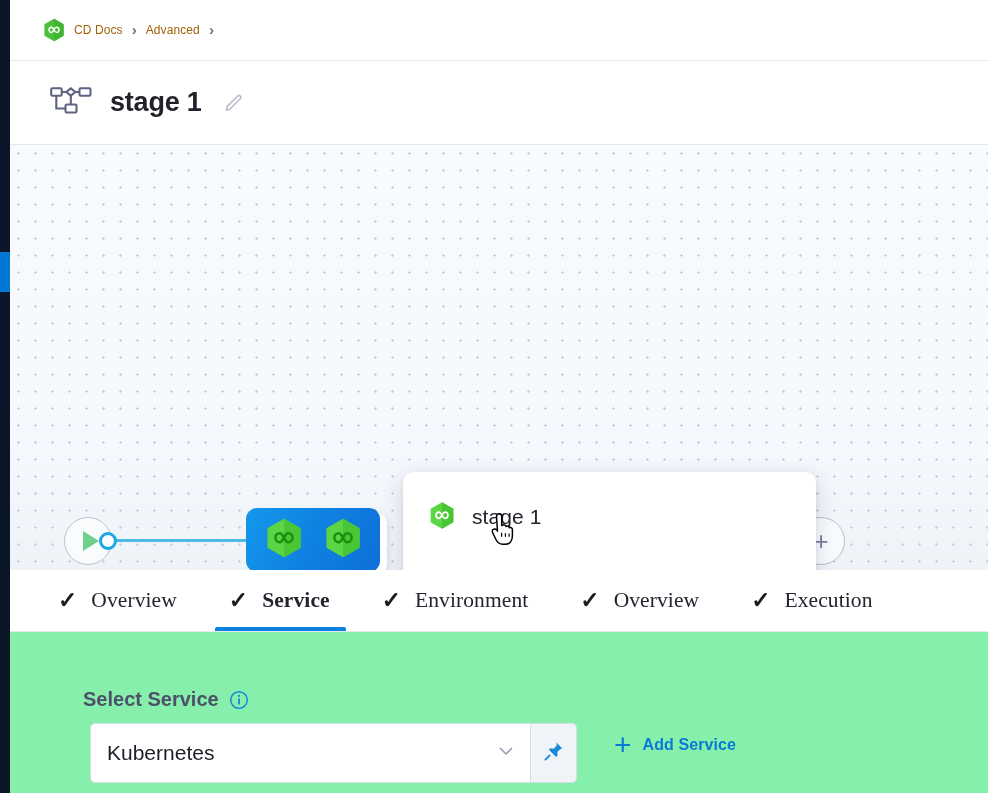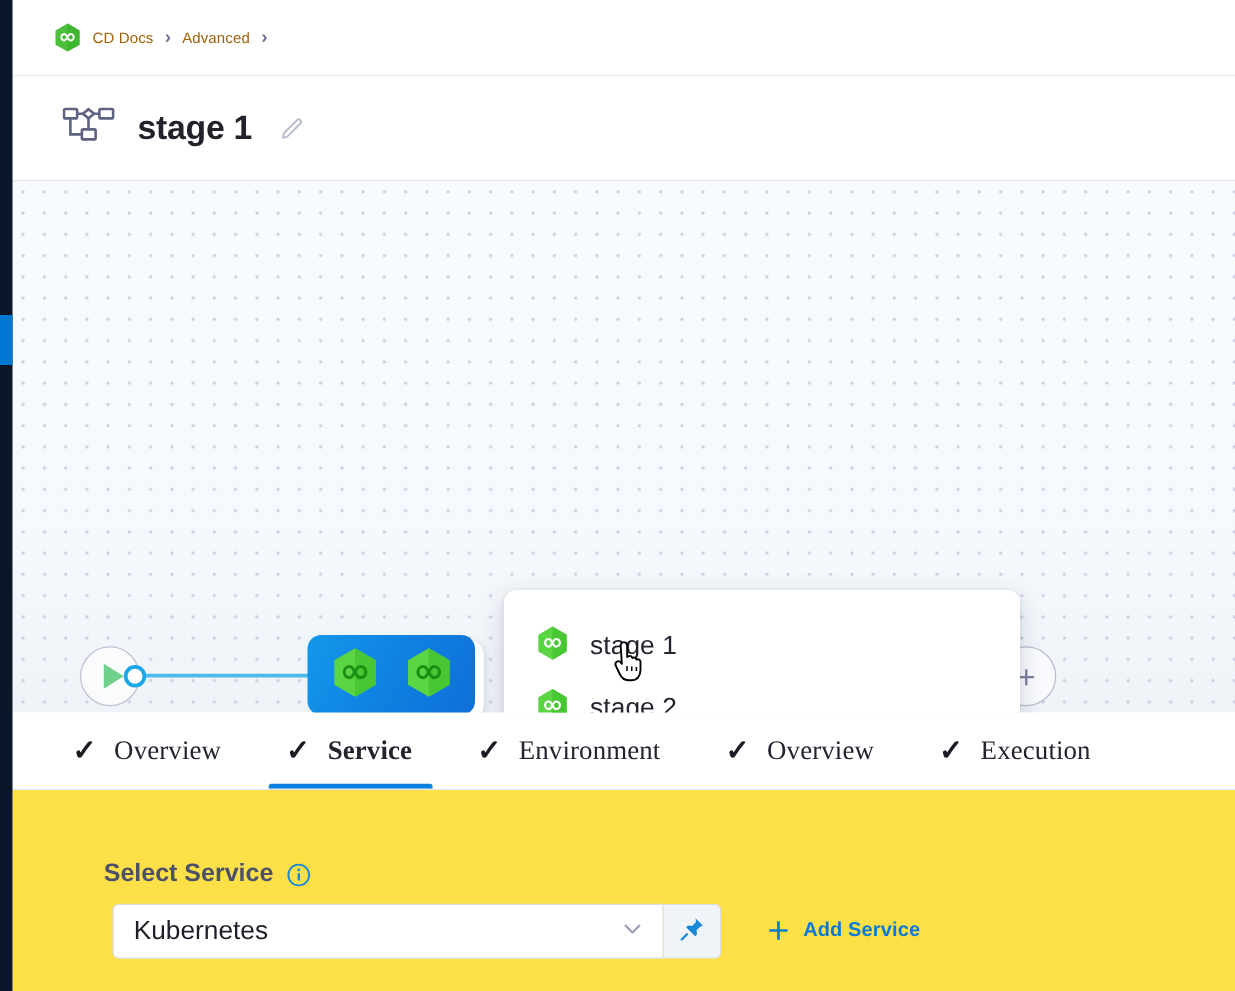--- a/index.html
+++ b/index.html
@@ -129,30 +129,30 @@
   .tab-label { font-size: 21.5px; color: #22242e; letter-spacing: .1px; font-family: Liberation Serif, serif; }
   .tab.active .tab-label { font-weight: 700; }
   .tab.active::after {
     content: ""; position: absolute; left: 0; right: 22px; bottom: 0;
     height: 4px; background: #0a82dd; border-radius: 2px 2px 0 0;
   }
 
   
   .form-panel {
     position: absolute; left: 10px; top: 632px; width: 978px; height: 161px;
-    background: #fde047;
+    background: #86efac;
   }
   .field-label-row {
     position: absolute; left: 73px; top: 56px; display: flex;
     align-items: center; gap: 10px;
   }
   .field-label { font-size: 20px; font-weight: 700; color: #4c5068; }
   .info-icon { display: flex; }
   .select-wrap {
-    position: absolute; left: 80px; top: 91px; width: 487px; height: 44px;
+    position: absolute; left: 80px; top: 91px; width: 487px; height: 60px;
     display: flex; z-index: 2;
   }
   .select-box {
     flex: 1; background: #fff; border: 1px solid #d7dde6;
     border-radius: 5px 0 0 5px; display: flex; align-items: center;
     padding: 0 14px 0 16px; justify-content: space-between; cursor: pointer;
   }
   .select-value { font-size: 21px; color: #1d1f28; }
   .chev { color: #9aa1b4; }
   .pin-btn {
@@ -248,30 +248,20 @@
       <div class="popup-item">
         <span>
           <svg width="26" height="29" viewBox="0 0 22 24">
             <path d="M11 0.8 L20.6 6.3 L20.6 17.7 L11 23.2 L1.4 17.7 L1.4 6.3 Z" fill="#5CD545"></path>
             <path d="M11 0.8 L20.6 6.3 L20.6 17.7 L11 23.2 Z" fill="#49C634"></path>
             <path d="M8.6 9.2 a2.6 2.6 0 1 0 0 5.2 c2.0 0 2.6 -5.2 4.8 -5.2 a2.6 2.6 0 1 1 0 5.2 c-2.1 0 -2.8 -5.2 -4.8 -5.2 Z" fill="none" stroke="#ffffff" stroke-width="1.5"></path>
           </svg>
         </span>
         <span class="popup-item-label">stage 1</span>
       </div>
-      <div class="popup-item">
-        <span>
-          <svg width="26" height="29" viewBox="0 0 22 24">
-            <path d="M11 0.8 L20.6 6.3 L20.6 17.7 L11 23.2 L1.4 17.7 L1.4 6.3 Z" fill="#5CD545"></path>
-            <path d="M11 0.8 L20.6 6.3 L20.6 17.7 L11 23.2 Z" fill="#49C634"></path>
-            <path d="M8.6 9.2 a2.6 2.6 0 1 0 0 5.2 c2.0 0 2.6 -5.2 4.8 -5.2 a2.6 2.6 0 1 1 0 5.2 c-2.1 0 -2.8 -5.2 -4.8 -5.2 Z" fill="none" stroke="#ffffff" stroke-width="1.5"></path>
-          </svg>
-        </span>
-        <span class="popup-item-label">stage 2</span>
-      </div>
     </div>
 
     <span class="cursor-hand">
       <svg width="30" height="36" viewBox="0 0 30 36">
         <path d="M8.5 3.5 c0-1.6 1.2-2.8 2.6-2.8 c1.5 0 2.6 1.2 2.6 2.8 l0 9.0
                  l0.9-0.3 c0.6-0.5 1.6-0.6 2.4-0.1 c0.5 0.3 0.8 0.8 0.9 1.3
                  c0.7-0.5 1.7-0.5 2.4 0 c0.5 0.3 0.8 0.8 0.9 1.3
                  c0.7-0.4 1.6-0.4 2.3 0.1 c0.6 0.4 0.9 1.0 0.9 1.7
                  l0 6.3 c0 4.6-2.4 8.4-7.0 8.4 l-2.6 0
                  c-3.6 0-5.7-2.2-7.0-5.0 l-3.2-6.7 c-0.6-1.3-0.1-2.7 1.1-3.3

